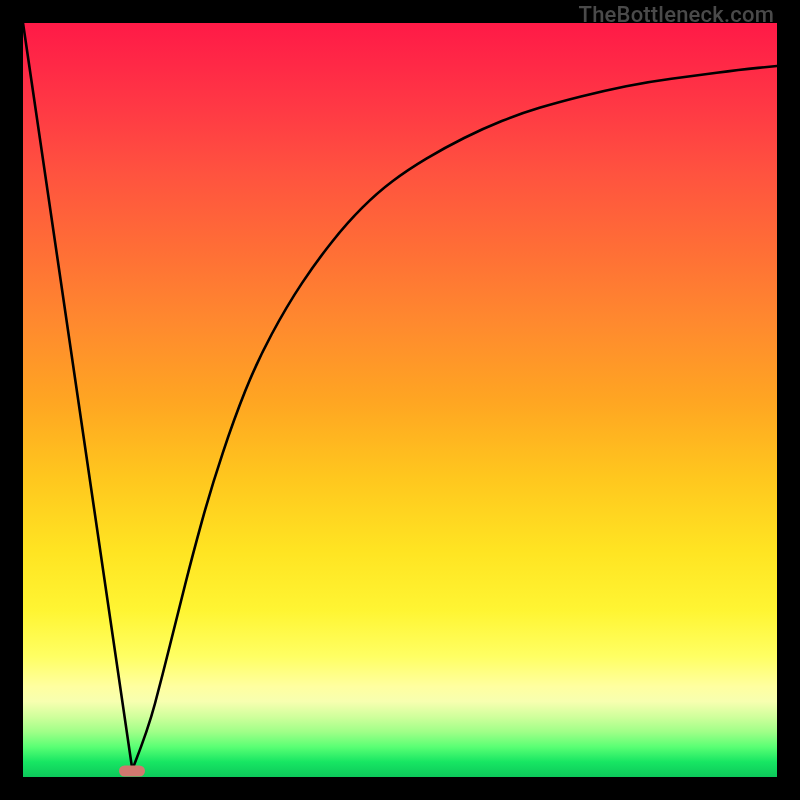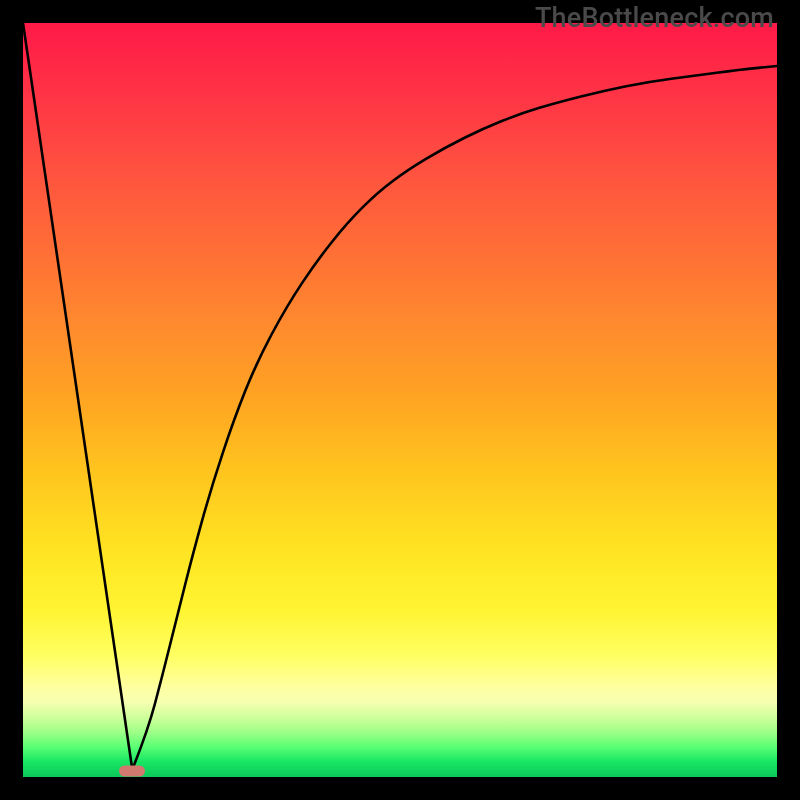--- a/index.html
+++ b/index.html
@@ -36,21 +36,21 @@
     #17e663 98%,
     #0cc85a 100%);
 }
 svg.curves{
   position:absolute;left:0;top:0;width:754px;height:754px;
 }
 .watermark{
   position:absolute;
   top:2px;right:26px;
   color:#4a4a4a;
-  font-size:27px;
+  font-size:22px;
   letter-spacing:0.2px;
   font-weight:500;
 }
 .marker{
   position:absolute;
   width:26px;height:11px;border-radius:6px;
   background:#d1786f;
   transform:translate(-50%,-50%);
 }
 </style>

